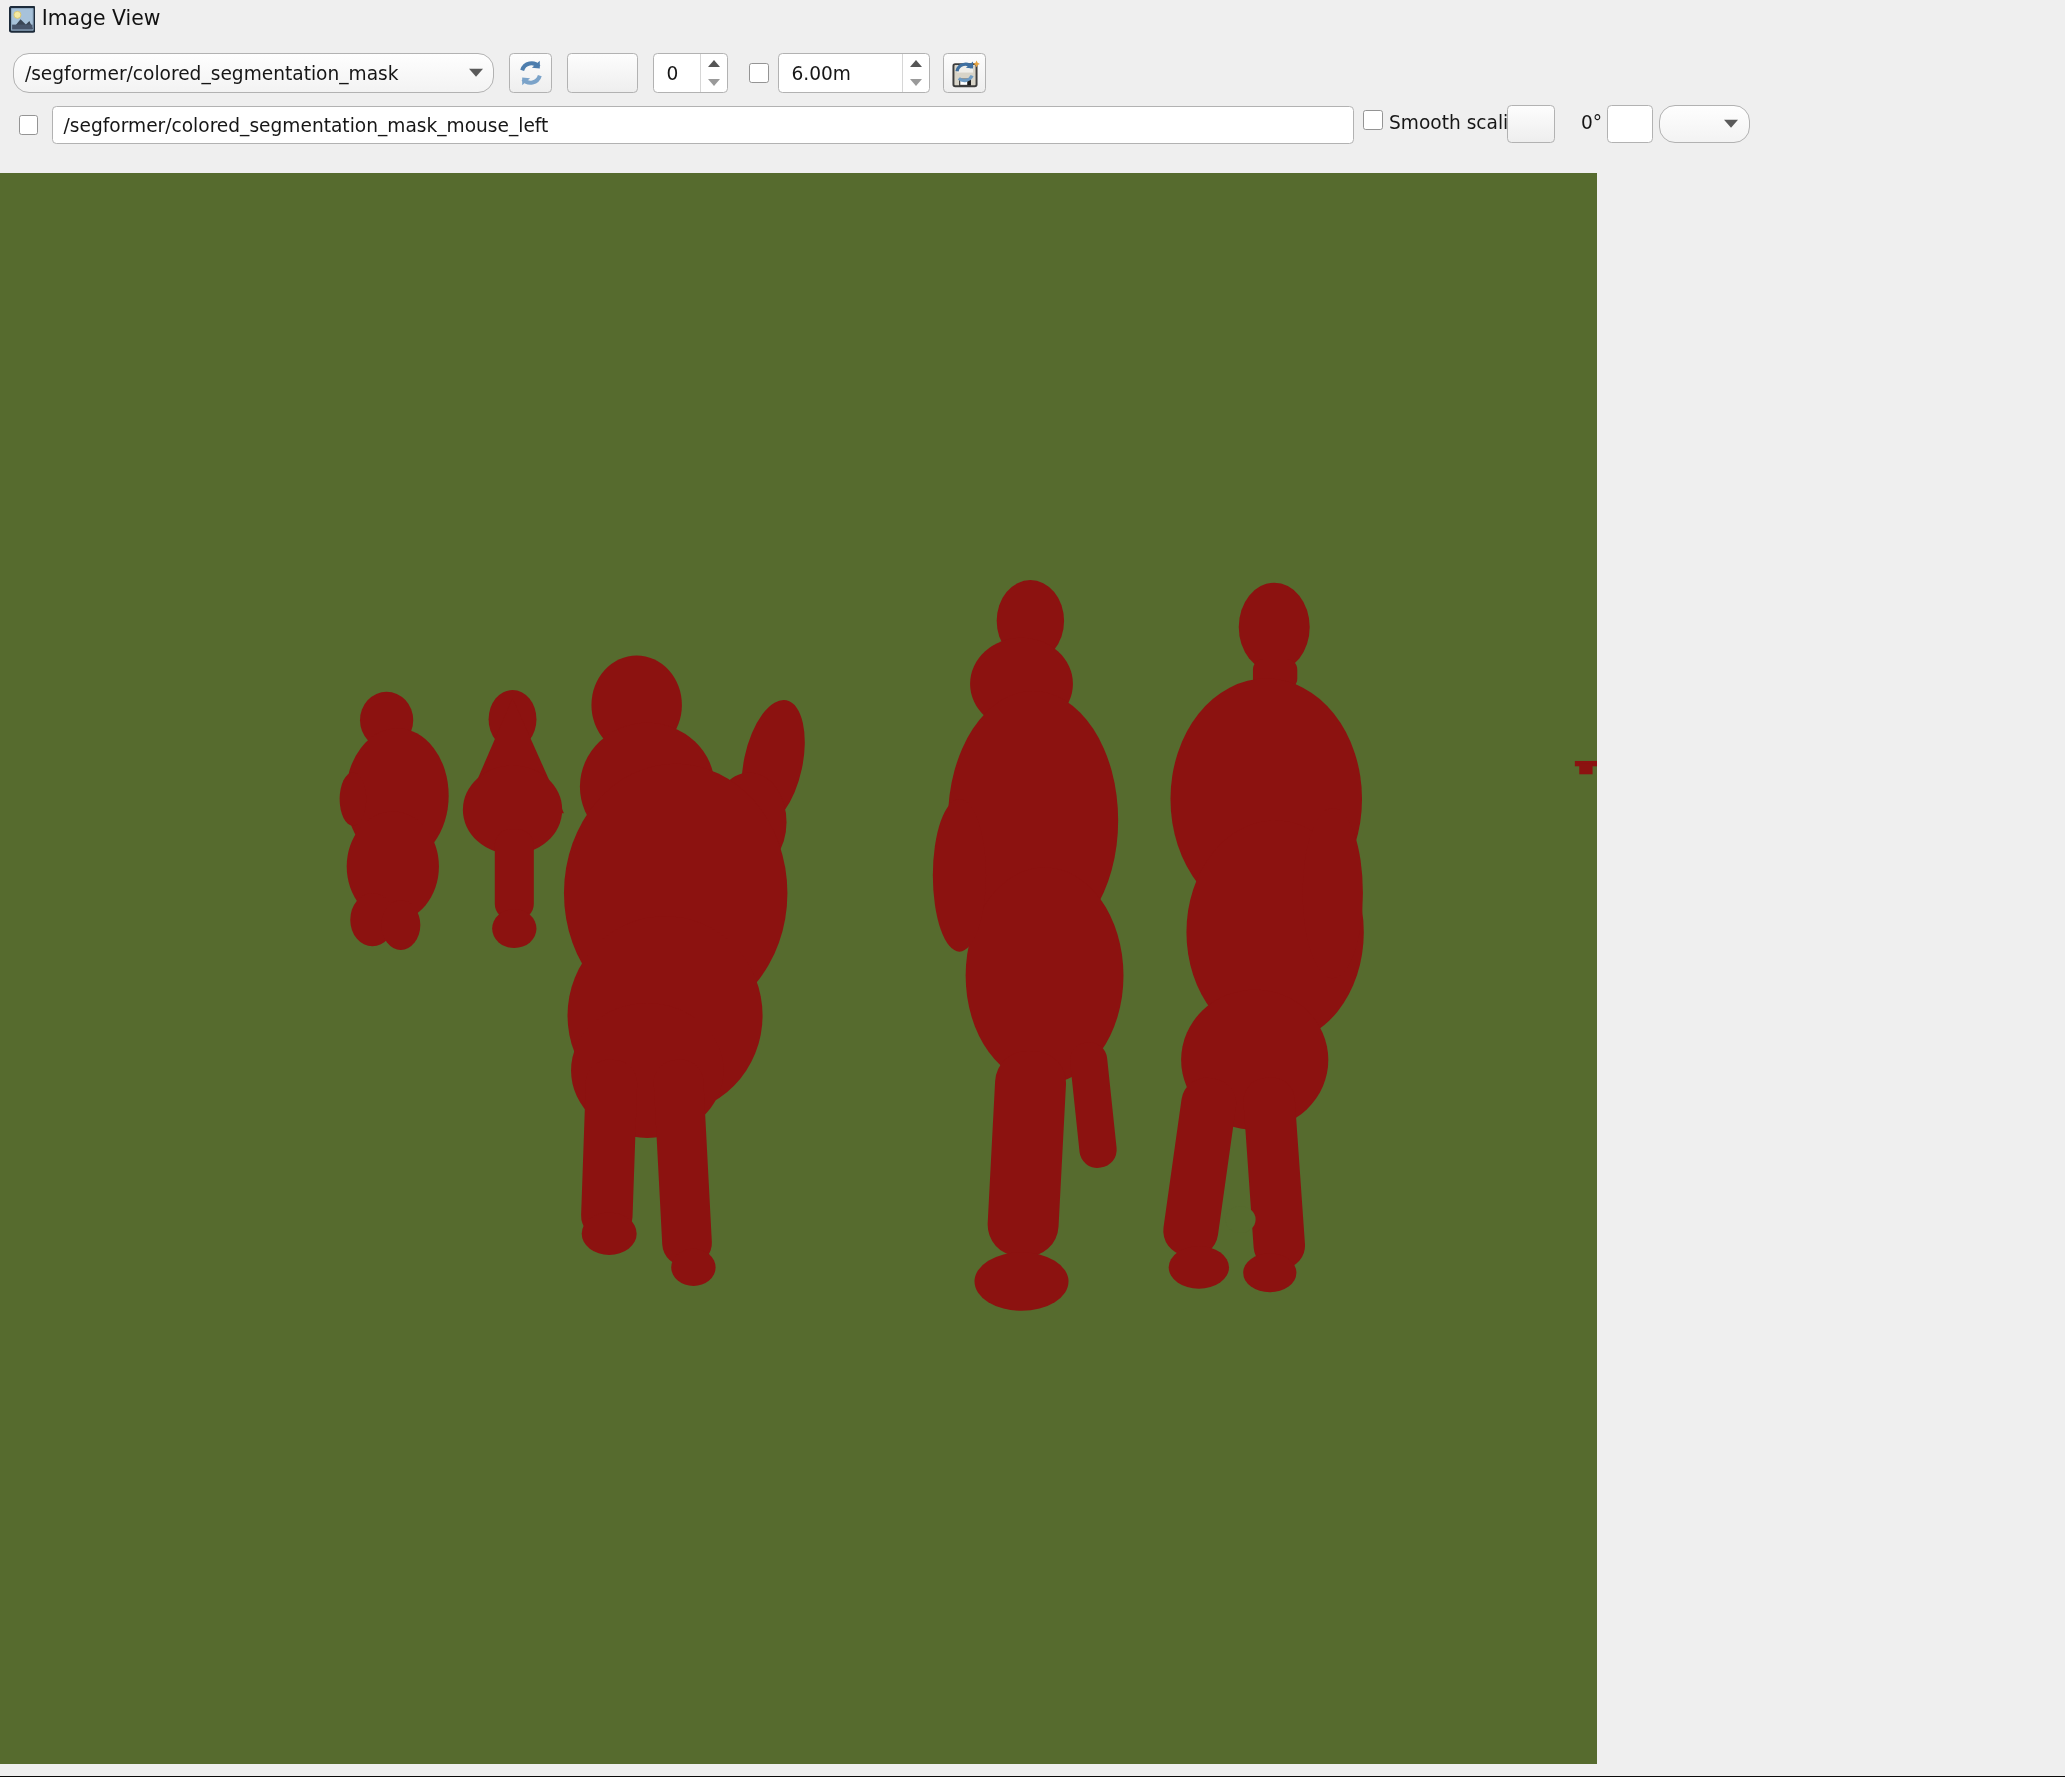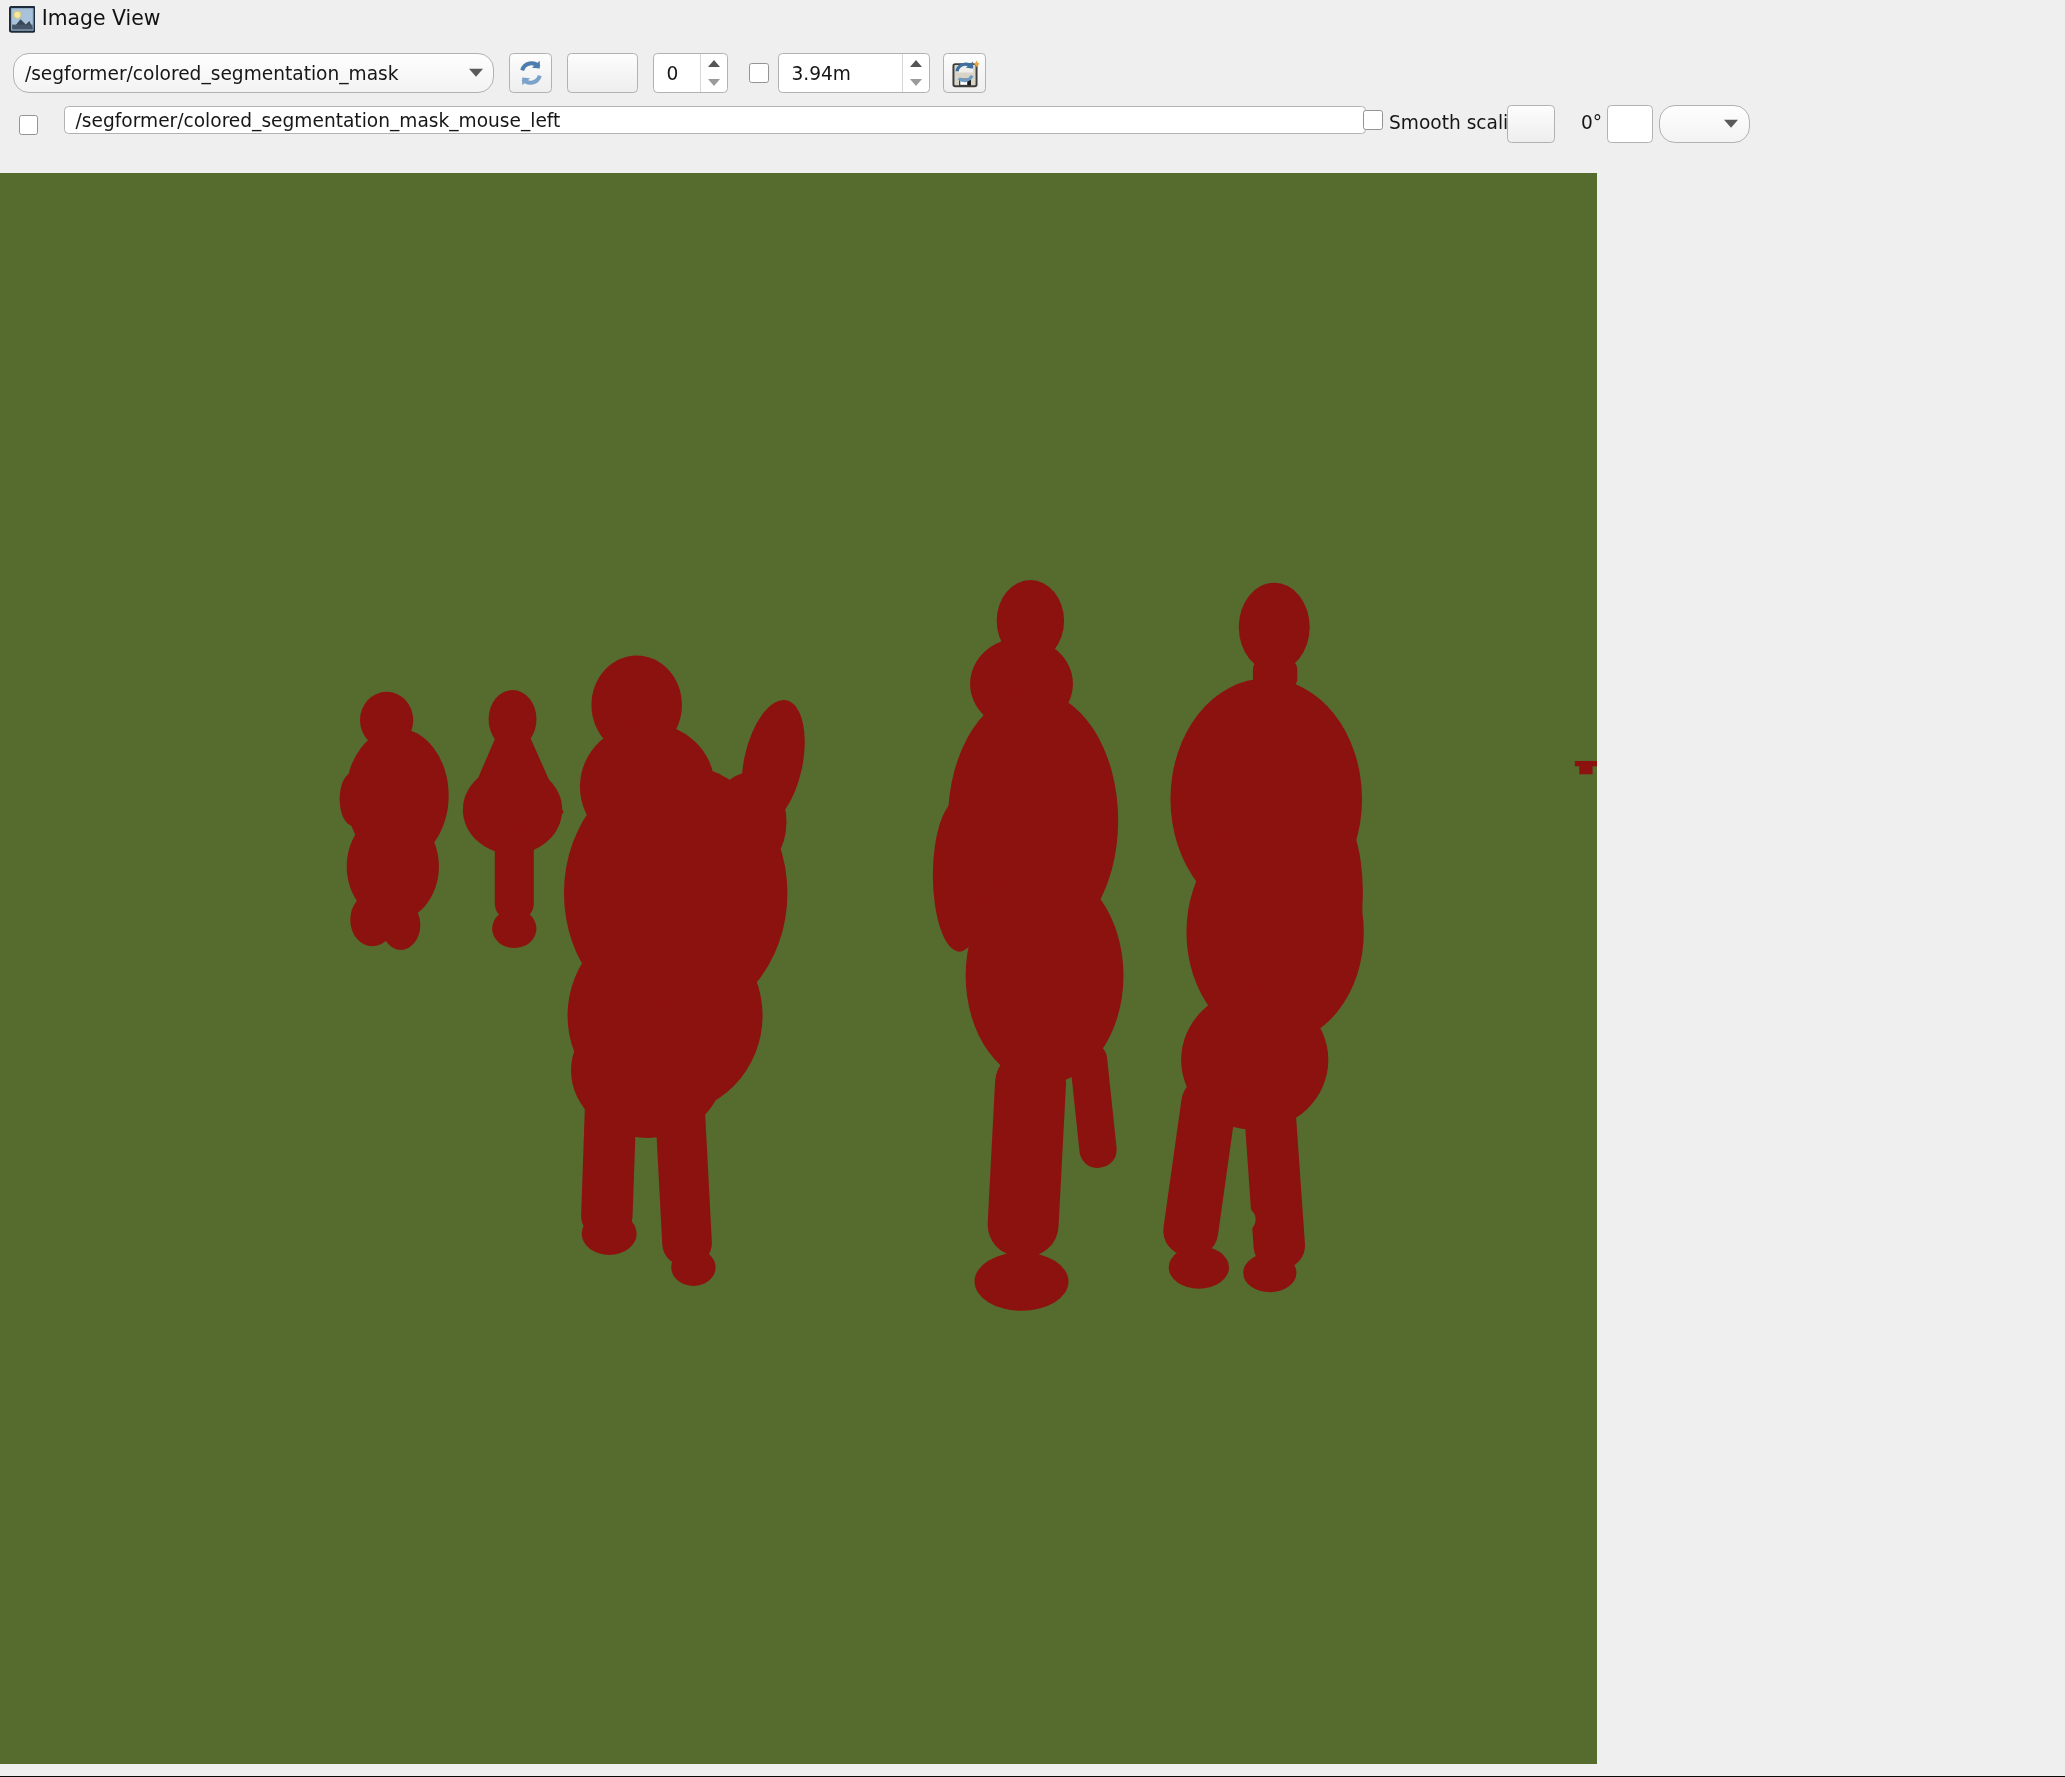--- a/index.html
+++ b/index.html
@@ -108,21 +108,21 @@
         </div>
       <div>
           <span class="tri-down"></span>
         </div>
     </div>
   </div>
 
   <div class="checkbox" style="left:749px;top:63px;"></div>
 
   <div class="spin" style="left:778px;top:53px;width:152px;">
-    <div class="spin-value">3.94m</div>
+    <div class="spin-value">6.00m</div>
     <div class="spin-btns">
       <div>
           <span class="tri-up"></span>
         </div>
       <div>
           <span class="tri-down"></span>
         </div>
     </div>
   </div>
 
@@ -134,21 +134,21 @@
       <rect x="20.5" y="25.5" width="4" height="6" fill="#1d1d1d"></rect>
       <path d="M9 16 A9.5 9.5 0 0 1 26 12" fill="none" stroke="#3f6f9f" stroke-width="3.6"></path>
       <path d="M27 5 L27 13 L19 12 Z" fill="#3f6f9f"></path>
       <path d="M26 21 A9.5 9.5 0 0 1 11 24" fill="none" stroke="#6f9cc4" stroke-width="3.6"></path>
       <path d="M31 4 l1.2 2.6 2.6 1.2 -2.6 1.2 -1.2 2.6 -1.2 -2.6 -2.6 -1.2 2.6 -1.2 Z" fill="#e8a33d"></path>
     </svg>
   </div>
 
   <div class="checkbox" style="left:18.6px;top:115px;"></div>
 
-  <div class="field" style="left:64px;top:106px;width:1302px;height:28px;">
+  <div class="field" style="left:52px;top:106px;width:1302px;height:38px;">
     <span>/segformer/colored_segmentation_mask_mouse_left</span>
   </div>
 
   <div class="checkbox" style="left:1363px;top:110px;"></div>
   <span class="label" style="left:1389px;top:112px;">Smooth scaling</span>
 
   <div class="btn" style="left:1507px;top:105px;width:48px;height:38px;">
     <span></span>
   </div>
 

